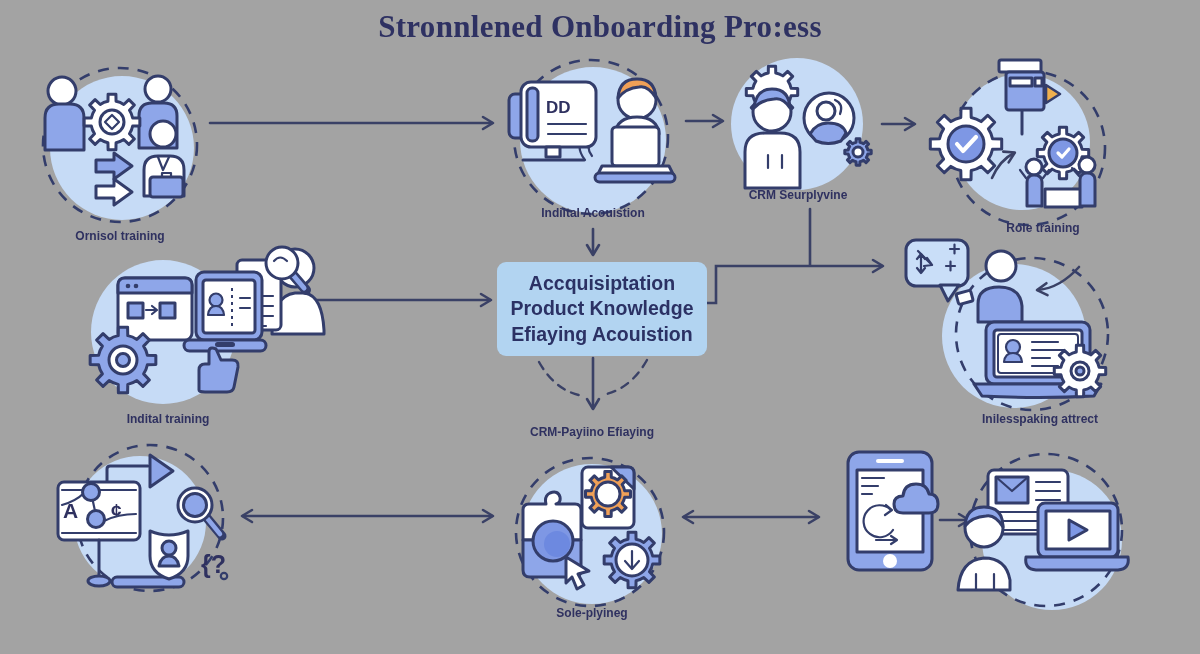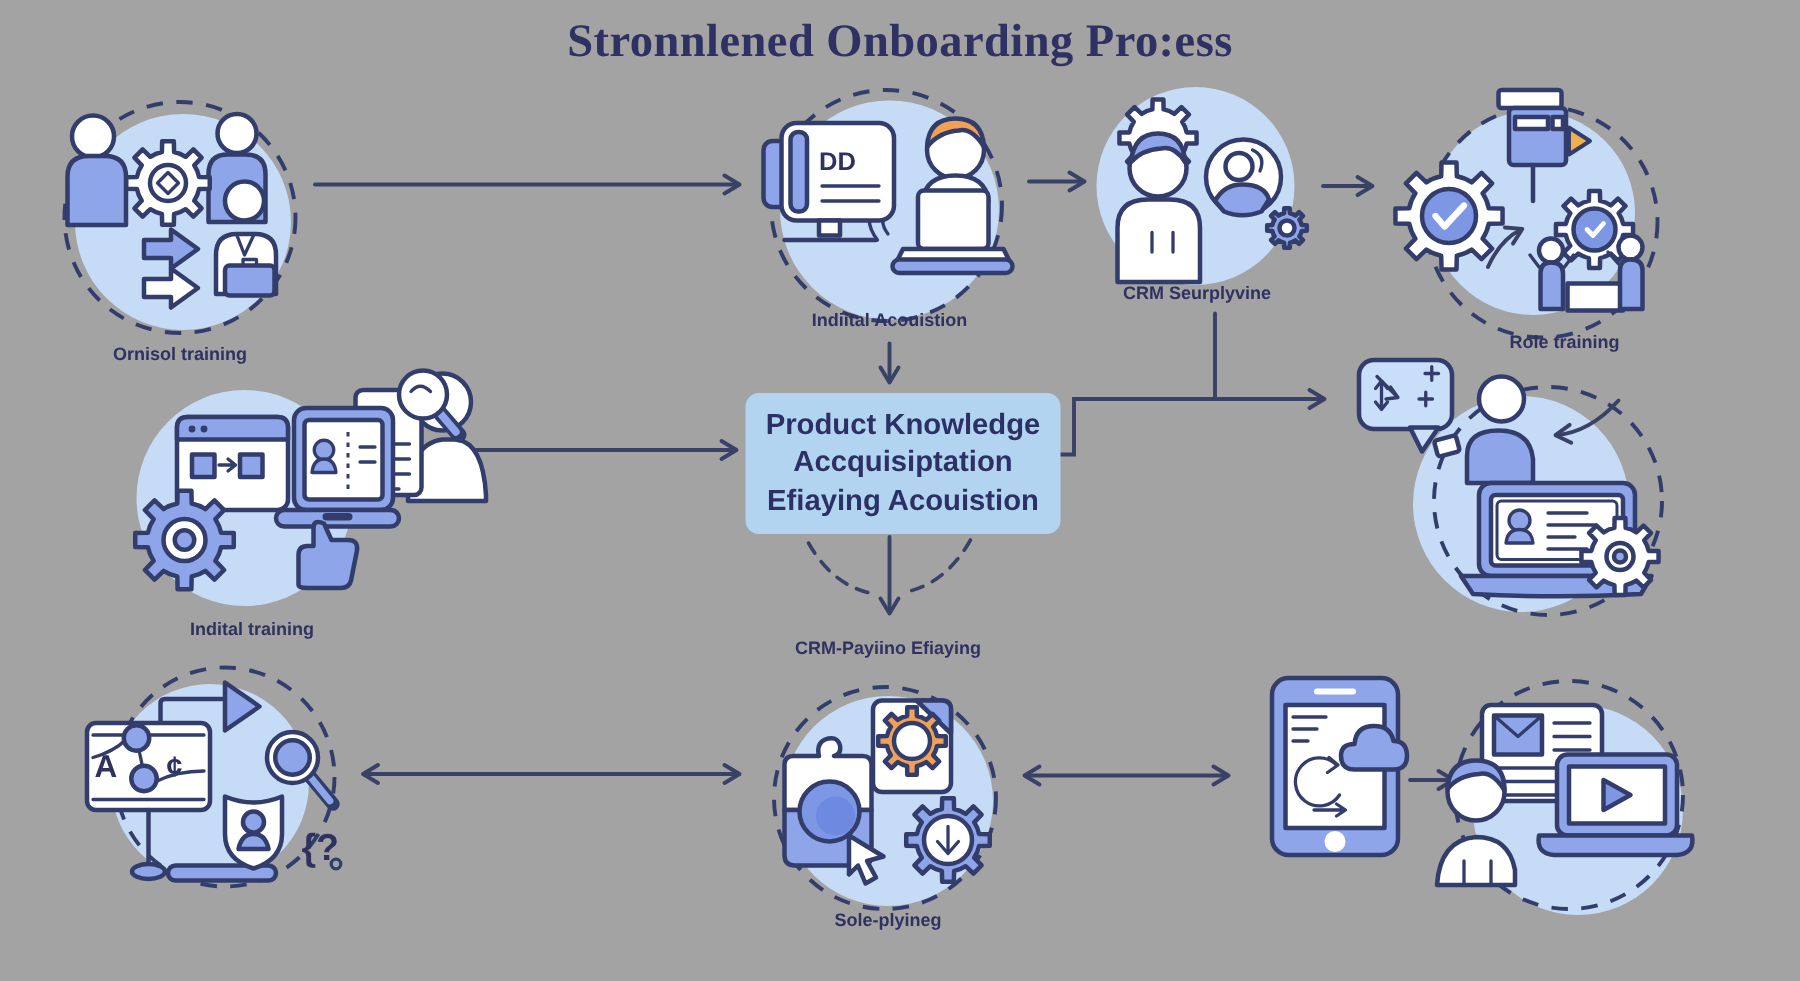--- a/index.html
+++ b/index.html
@@ -357,26 +357,27 @@
       <g>
         <path class="fw" d="M958,590 Q960,560 984,558 Q1006,558 1010,580 L1010,590 Z"></path>
         <circle cx="984" cy="528" r="19" class="fw"></circle>
         <path class="fb" d="M965,526 Q966,507 984,507 Q1003,507 1003,527 Q995,514 986,516 Q972,517 965,526 Z"></path>
         <path class="thin" d="M976,574 V590 M994,574 V590"></path>
       </g>
     </g>
   </svg>
 
   <div class="center-box">
+    <div>Accquisiptation</div>
     <div>Product Knowledge</div>
-    <div>Accquisiptation</div>
     <div>Efiaying Acouistion</div>
   </div>
 
   <div class="node-label" style="left:120px; top:229px;">Ornisol training</div>
   <div class="node-label" style="left:593px; top:206px;">Indiital Acouistion</div>
   <div class="node-label" style="left:798px; top:188px;">CRM Seurplyvine</div>
   <div class="node-label" style="left:1043px; top:221px;">Role training</div>
   <div class="node-label" style="left:168px; top:412px;">Indital training</div>
+  <div class="node-label" style="left:1040px; top:412px;">Inilesspaking attrect</div>
   <div class="node-label" style="left:592px; top:425px;">CRM-Payiino Efiaying</div>
   <div class="node-label" style="left:592px; top:606px;">Sole-plyineg</div>
 
 </div>
 
 </body></html>

